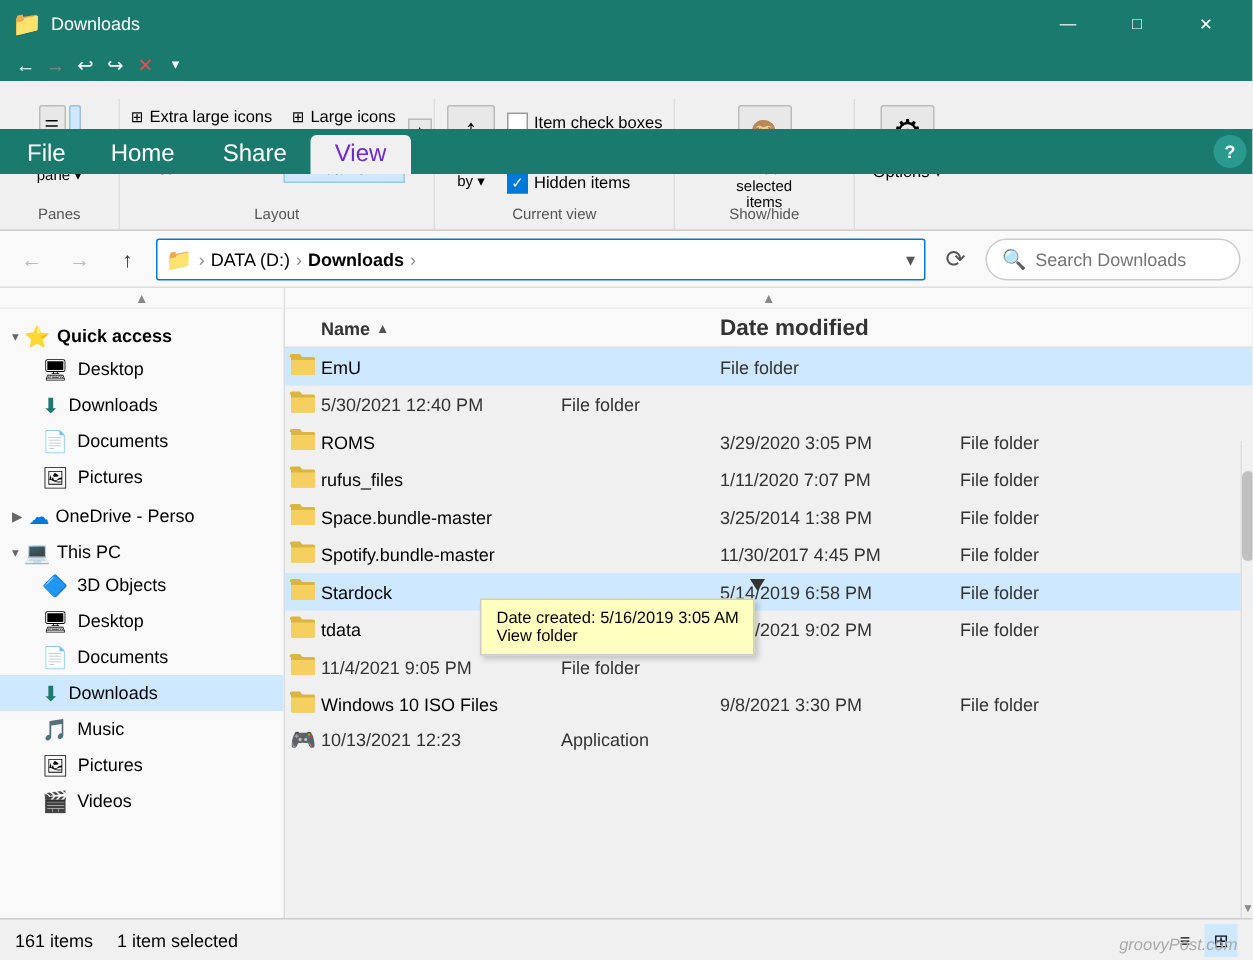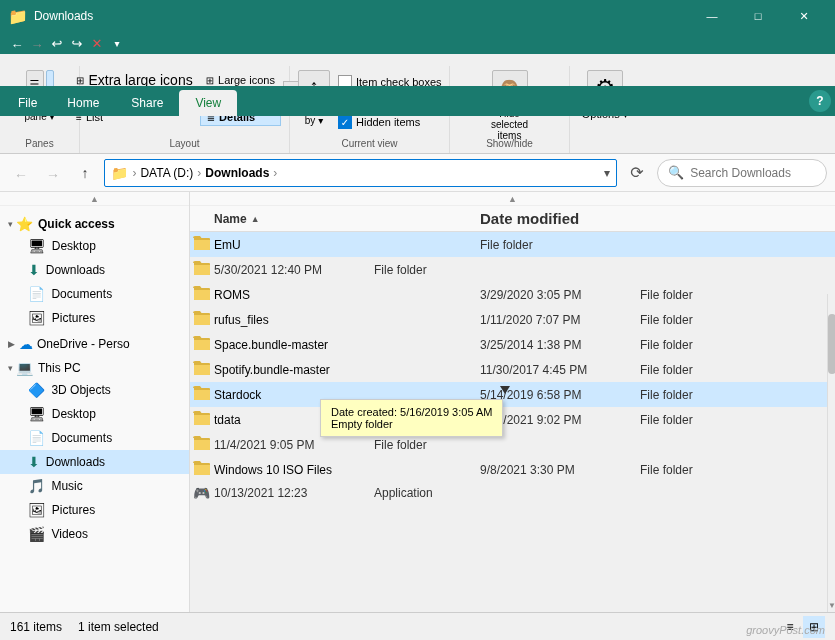--- a/index.html
+++ b/index.html
@@ -25,29 +25,29 @@
     
     #ribbon-tabs {
       background: #1a7a6e;
       display: flex;
       height: 30px;
       align-items: flex-end;
       padding-left: 4px;
     }
     .ribbon-tab {
       padding: 4px 16px;
-      font-size: 12px;
+      font-size: 16px;
       cursor: pointer;
       color: white;
       height: 26px;
       display: flex; align-items: center;
     }
     .ribbon-tab.active {
       background: #f0f0f0;
-      color: #15803d;
+      color: #6d28d9;
       border-radius: 4px 4px 0 0;
     }
     #ribbon-help {
       margin-left: auto;
       margin-right: 4px;
       width: 22px; height: 22px;
       border-radius: 50%;
       background: #2a9a8e;
       color: white;
       display: flex; align-items: center; justify-content: center;
@@ -290,21 +290,21 @@
         </div>
       </div>
       <div class="ribbon-section-label">Panes</div>
     </div>
 
     <div class="ribbon-section" id="section-layout" style="width:210px;">
       <div style="display:flex; align-items:flex-start; margin-bottom:16px; margin-top:4px; gap:2px;">
         <div style="display:grid; grid-template-columns:1fr 1fr; gap:1px; flex:1;">
           <div class="layout-option">
             <span style="font-size:10px;">⊞</span>
-            <span style="font-size:14px;">Extra large icons</span>
+            <span style="font-size:11px;">Extra large icons</span>
           </div>
           <div class="layout-option">
             <span style="font-size:10px;">⊞</span>
             <span style="font-size:11px;">Large icons</span>
           </div>
           <div class="layout-option">
             <span style="font-size:10px;">⊟</span>
             <span style="font-size:11px;">Medium icons</span>
           </div>
           <div class="layout-option">
@@ -618,21 +618,21 @@
       <div style="position:absolute;right:0;top:294px;bottom:28px;width:8px;background:#f0f0f0;border-left:1px solid #ddd;">
         <div style="width:8px;height:60px;background:#c0c0c0;border-radius:4px;margin-top:20px;"></div>
         <div style="position:absolute;bottom:0;width:8px;height:14px;display:flex;align-items:center;justify-content:center;font-size:8px;color:#888;cursor:pointer;">▼</div>
       </div>
     </div>
 
   </div>
 
   <div id="tooltip" style="position:absolute; top:399px; left:320px; background:#ffffc0; border:1px solid #ccc; padding:6px 10px; font-size:11px; z-index:100; pointer-events:none; box-shadow:2px 2px 4px rgba(0,0,0,0.2);">
     <div>Date created: 5/16/2019 3:05 AM</div>
-    <div>Empty folder</div>
+    <div>View folder</div>
   </div>
 
   <div id="statusbar" style="position:absolute;bottom:0;left:0;right:0;">
     <span>161 items</span>
     <span>1 item selected</span>
     <div class="status-right" style="margin-left:auto;display:flex;gap:2px;">
       <div class="view-toggle-btn" style="font-size:12px;">≡</div>
       <div class="view-toggle-btn active" style="font-size:12px;">⊞</div>
     </div>
 

